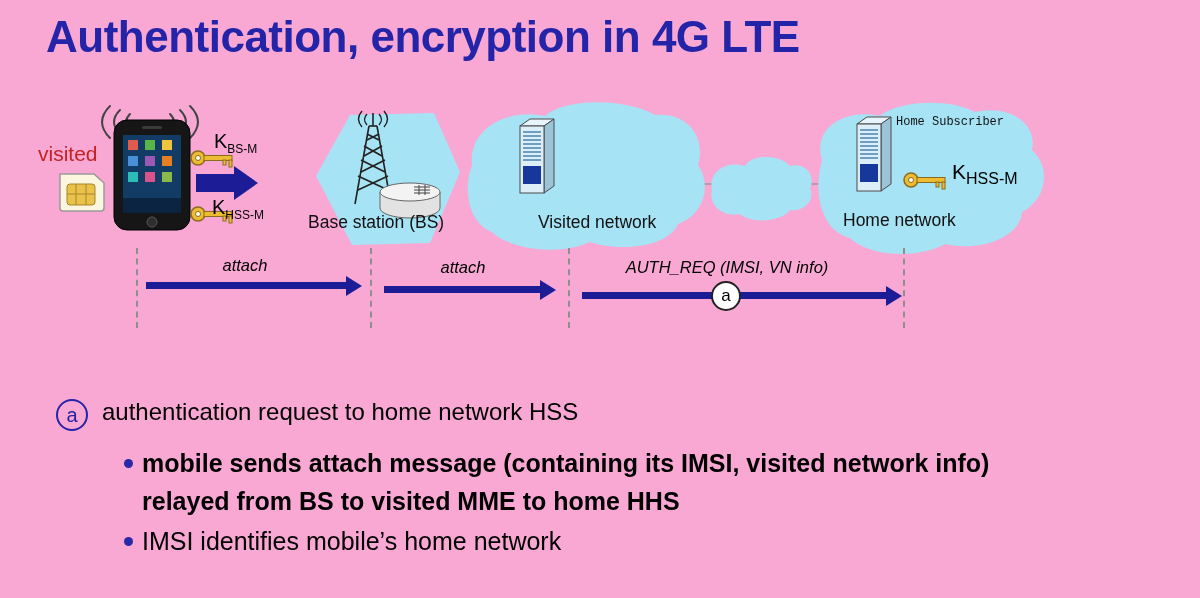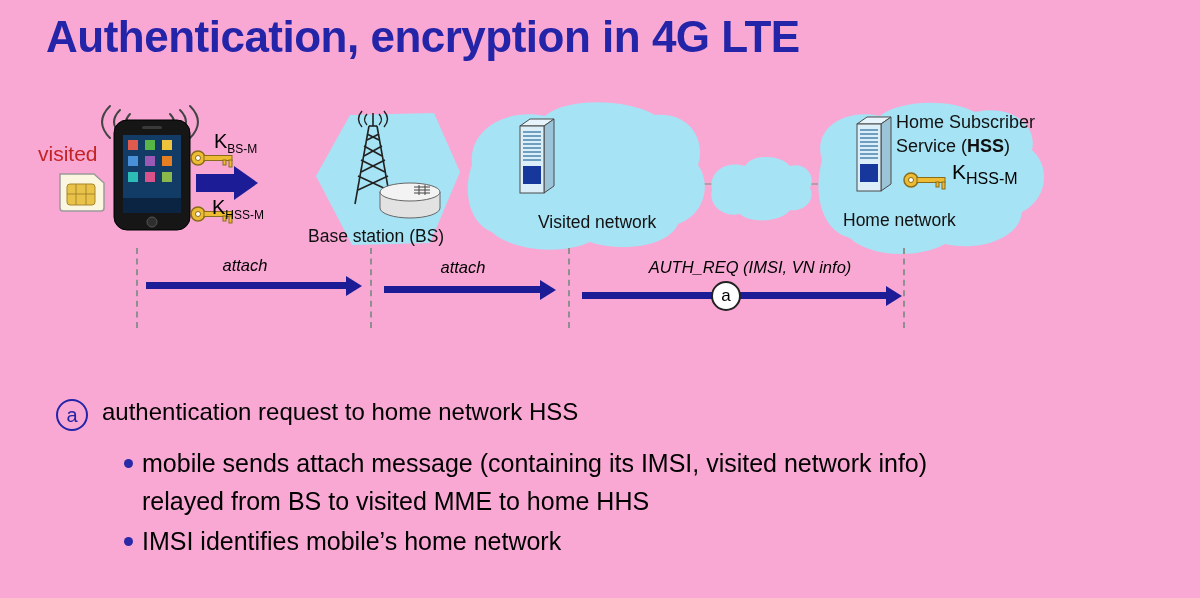--- a/index.html
+++ b/index.html
@@ -145,21 +145,21 @@
       <ellipse cx="32" cy="12" rx="30" ry="9" fill="#f3f3f3" stroke="#666"></ellipse>
       <g stroke="#444" stroke-width="1">
         <line x1="36" y1="7" x2="52" y2="7"></line>
           <line x1="36" y1="10" x2="52" y2="10"></line>
           <line x1="36" y1="13" x2="52" y2="13"></line>
         <line x1="41" y1="5" x2="41" y2="15"></line>
           <line x1="47" y1="5" x2="47" y2="15"></line>
       </g>
     </svg>
   </div>
-  <div class="abs lbl" style="left:308px;top:226px;">Base station (BS)</div>
+  <div class="abs lbl" style="left:308px;top:212px;">Base station (BS)</div>
 
   <div class="abs" style="left:514px;top:116px;">
     <svg width="44" height="84" viewBox="0 0 44 84">
       <polygon points="6,10 16,3 40,3 30,10" fill="#e8f4fb" stroke="#4a4a4a"></polygon>
       <polygon points="30,10 40,3 40,70 30,77" fill="#9cc4d8" stroke="#4a4a4a"></polygon>
       <rect x="6" y="10" width="24" height="67" fill="#dceef8" stroke="#4a4a4a"></rect>
       <g stroke="#6f9fc0" stroke-width="2">
         <line x1="9" y1="16" x2="27" y2="16"></line>
           <line x1="9" y1="20" x2="27" y2="20"></line>
           <line x1="9" y1="24" x2="27" y2="24"></line>
@@ -185,23 +185,22 @@
           <line x1="9" y1="24" x2="27" y2="24"></line>
         <line x1="9" y1="28" x2="27" y2="28"></line>
           <line x1="9" y1="32" x2="27" y2="32"></line>
           <line x1="9" y1="36" x2="27" y2="36"></line>
         <line x1="9" y1="40" x2="27" y2="40"></line>
           <line x1="9" y1="44" x2="27" y2="44"></line>
       </g>
       <rect x="9" y="50" width="18" height="18" fill="#16379c"></rect>
     </svg>
   </div>
-  <div class="abs lbl" style="left:896px;top:110px;line-height:24px;font-size:18px;">
+  <div class="abs lbl" style="left:896px;top:110px;line-height:24px;font-size:12px;font-family:Liberation Mono, monospace;">
     <div>Home Subscriber</div>
-    <div><span>Service (</span><b>HSS</b><span>)</span></div>
   </div>
   <div class="abs" style="left:903px;top:170px;">
     <svg width="46" height="22" viewBox="0 0 46 22">
       <circle cx="8" cy="10" r="7" fill="#eebc33" stroke="#8a6d1a" stroke-width="1.5"></circle>
       <circle cx="8" cy="10" r="2.5" fill="#fff" stroke="#8a6d1a"></circle>
       <rect x="14" y="7.5" width="28" height="5" fill="#eebc33" stroke="#8a6d1a"></rect>
       <rect x="33" y="12" width="3" height="5" fill="#eebc33" stroke="#8a6d1a"></rect>
       <rect x="39" y="12" width="3" height="7" fill="#eebc33" stroke="#8a6d1a"></rect>
     </svg>
   </div>
@@ -212,29 +211,29 @@
   <div class="abs dash" style="left:370px;"></div>
   <div class="abs dash" style="left:568px;"></div>
   <div class="abs dash" style="left:903px;"></div>
 
   <div class="abs msg" style="left:150px;top:256px;width:190px;">attach</div>
   <div class="abs arrow" style="left:146px;top:282px;width:200px;"></div>
 
   <div class="abs msg" style="left:388px;top:258px;width:150px;">attach</div>
   <div class="abs arrow" style="left:384px;top:286px;width:156px;"></div>
 
-  <div class="abs msg" style="left:600px;top:258px;width:300px;">AUTH_REQ (IMSI, VN info)</div>
+  <div class="abs msg" style="left:577px;top:258px;width:300px;">AUTH_REQ (IMSI, VN info)</div>
   <div class="abs arrow" style="left:582px;top:292px;width:304px;"></div>
   <div class="abs circ" style="left:711px;top:281px;">a</div>
 
   <div class="abs circ-blue" style="left:56px;top:399px;">a</div>
   <div class="abs heading" style="left:102px;top:398px;">authentication request to home network HSS</div>
 
   <div class="abs dot" style="left:124px;top:459px;"></div>
-  <div class="abs btext" style="left:142px;top:444px;">
+  <div class="abs btext" style="left:142px;top:444px;font-weight:bold;">
     <div>mobile sends attach message (containing its IMSI, visited network info)</div>
     <div>relayed from BS to visited MME to home HHS</div>
   </div>
 
   <div class="abs dot" style="left:124px;top:537px;"></div>
   <div class="abs btext" style="left:142px;top:522px;">
     <div>IMSI identifies mobile’s home network</div>
   </div>
 
 </div>

